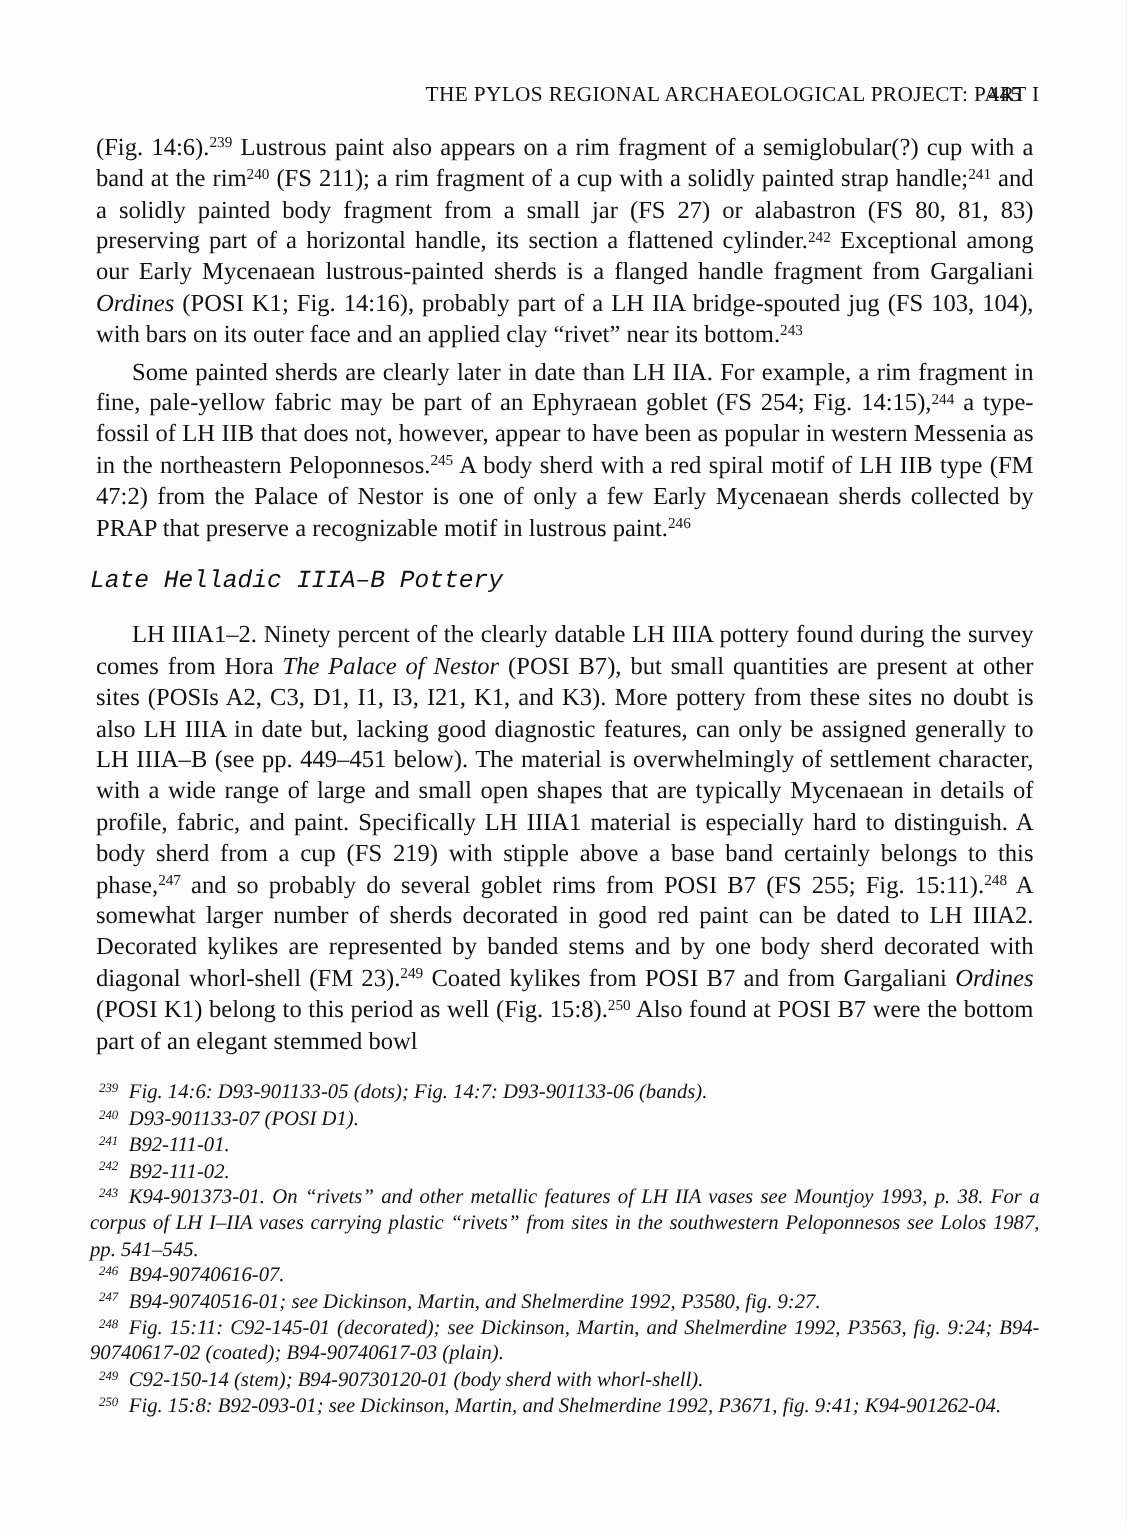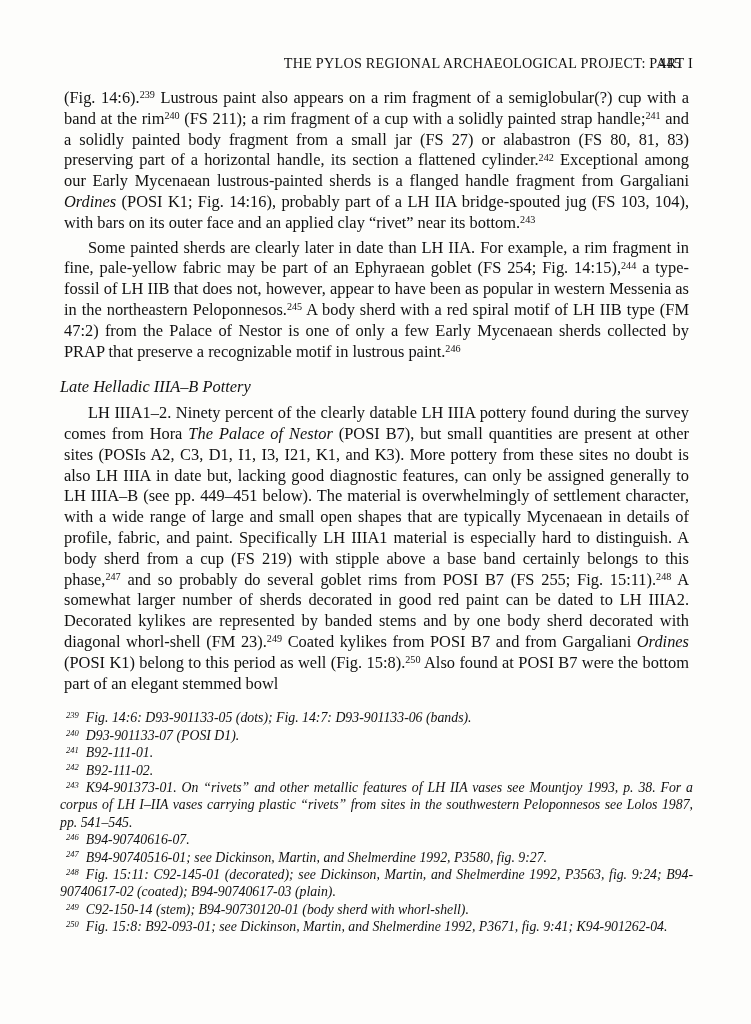--- a/index.html
+++ b/index.html
@@ -39,25 +39,26 @@
   }
   .para {
     margin: 4px;
     font-size: 16.4px;
     line-height: 20.8px;
     text-align: justify;
     text-justify: inter-word;
   }
   .para.indent { text-indent: 24px; }
   .heading {
-    margin: 15px 0 5px 0;
+    margin: 15px 0 15px 0;
     font-size: 16.4px;
     line-height: 20.8px;
     font-weight: normal;
     font-style: italic;
+    font-family: Liberation Mono, monospace;
   }
   sup {
     font-size: 0.62em;
     line-height: 0;
     position: relative;
     vertical-align: baseline;
     top: -0.48em;
   }
   .footnotes {
     margin-top: 15px;

